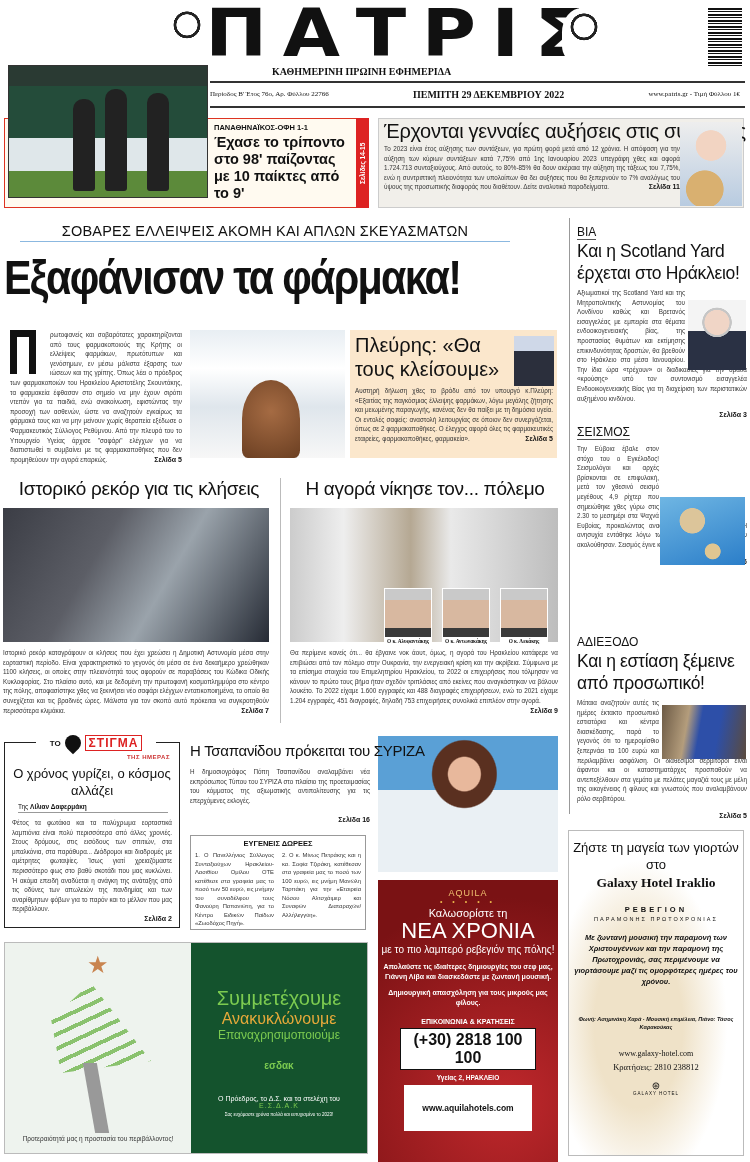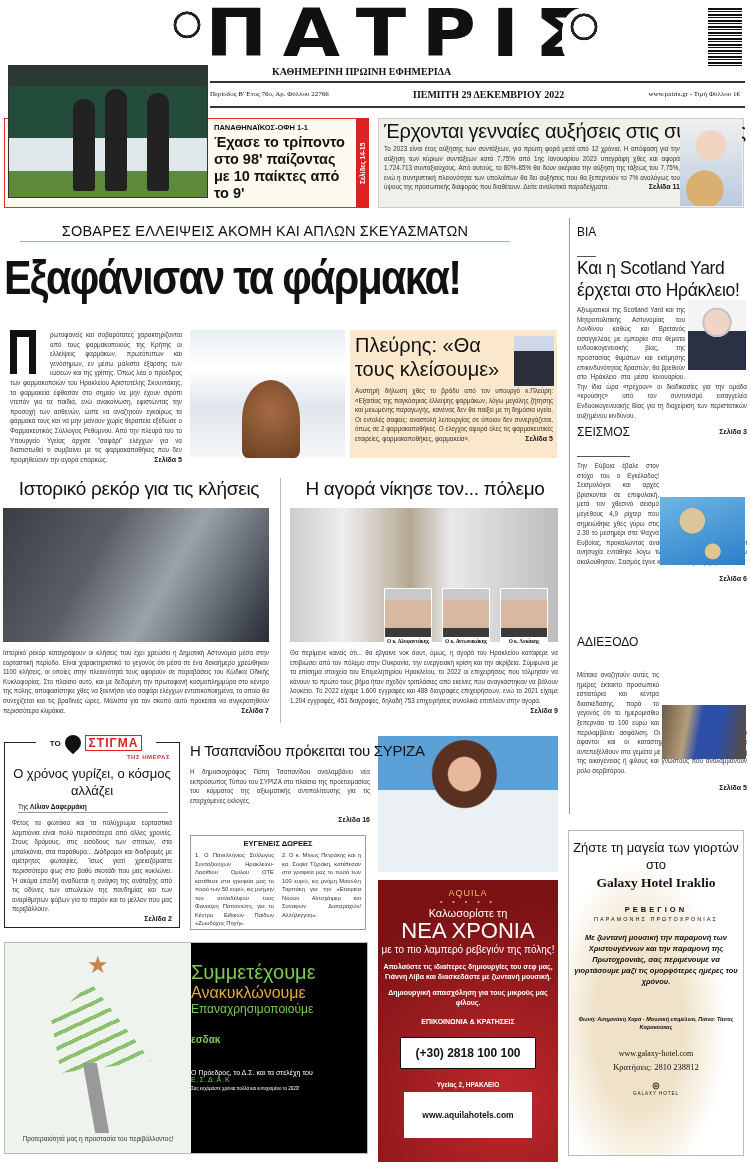--- a/index.html
+++ b/index.html
@@ -52,21 +52,21 @@
 
 
 #market-headline{left:290px;top:478px;width:270px;font-size:19px;text-align:center;letter-spacing:-0.3px}
 #market-photo{left:290px;top:508px;width:268px;height:134px;background:linear-gradient(90deg,#ccc 0,#eee 20%,#b5a893 45%,#e9e9e9 60%,#bdbdbd)}
 .mini{position:absolute;top:80px;width:48px;height:58px;border:1.5px solid #fff;background:linear-gradient(180deg,#c9c9c9 0 20%,#d8b8a0 20% 70%,#3a3a3a 70%);}
 .mini span{position:absolute;bottom:0;left:0;right:0;background:#fff;font-family:"Liberation Serif",serif;font-weight:bold;font-size:5.3px;text-align:center;line-height:8px}
 #market-body{left:290px;top:648px;width:268px}
 
 
 .rc{left:577px;width:170px}
-.rc-kicker{font-size:12px;color:#111;display:inline-block;border-bottom:1px solid #555;padding-bottom:17px}
+.rc-kicker{font-size:12px;color:#111;display:inline-block;border-bottom:1px solid #555;padding-bottom:0}
 .rc-head{font-size:17.5px;line-height:22px;letter-spacing:-0.3px}
 #rc-border{left:569px;top:218px;width:1px;height:596px;background:#999}
 #by-photo{left:688px;top:300px;width:58px;height:70px;background:radial-gradient(circle at 50% 32%,#f0d5c6 0 22%,#c6c6c6 23% 26%,transparent 27%),linear-gradient(180deg,#f4f4f4 0 45%,#2a3144 45%)}
 #ev-map{left:660px;top:497px;width:85px;height:68px;background:radial-gradient(circle at 38% 35%,#dcc59a 0 18%,transparent 19%),radial-gradient(circle at 62% 80%,#e0c691 0 10%,transparent 11%),linear-gradient(160deg,#6fb6e3,#2b7ec9)}
 #waiter{left:662px;top:705px;width:84px;height:54px;background:linear-gradient(100deg,#6c5a45 0,#b49d7c 30%,#2d4fa8 45%,#2d4fa8 65%,#5b4b3d)}
 
 
 #stigma-box{left:4px;top:742px;width:176px;height:186px;border:1.5px solid #222}
 #stigma-label{left:36px;top:730px;width:120px;height:26px;background:#fff;display:flex;align-items:center;gap:4px;justify-content:center}
 #stigma-label .to{font-size:8px;font-weight:bold}
@@ -89,41 +89,41 @@
 
 #atlantis{left:378px;top:880px;width:180px;height:316px;background:radial-gradient(circle at 70% 70%,#c0282c,#7a1214 80%);color:#fff;text-align:center}
 #atlantis .t1{font-size:9px;color:#f0c070;margin-top:8px;letter-spacing:1px}
 #atlantis .t2{font-size:17px;letter-spacing:1px}
 #atlantis .dots{color:#e9b54a;font-size:7px;letter-spacing:4px}
 #atlantis .t3{font-size:11px;margin-top:2px}
 #atlantis .t4{font-size:22px;line-height:24px}
 #atlantis .t5{font-size:10px;line-height:13px}
 #atlantis .t6{font-size:7px;font-weight:bold;line-height:10px;margin-top:6px}
 #atlantis .t7{font-size:7px;font-weight:bold;margin-top:10px}
-#atlantis .phone{background:#fff;color:#111;font-size:12px;font-weight:bold;margin:12px 22px;padding:8px;border:1px solid #111}
+#atlantis .phone{background:#fff;color:#111;font-size:16px;font-weight:bold;margin:3px 22px;padding:2px;border:1px solid #111}
 #atlantis .addr{font-size:6.5px;font-weight:bold;margin-top:4px}
 #atlantis .web{background:#fff;color:#111;font-size:8.5px;font-weight:bold;margin:4px 26px;padding:18px}
 
 
 #galaxy{left:568px;top:830px;width:176px;height:326px;border:1px solid #bbb;text-align:center;background:radial-gradient(ellipse at 40% 60%,#efe2c8 0 30%,#fff 60%)}
 #galaxy .g1{font-size:13px;line-height:17px;margin-top:8px}
 #galaxy .g2{font-family:"Liberation Serif",serif;font-weight:bold;font-size:13.5px;margin-top:2px}
 #galaxy .g3{font-size:7.5px;letter-spacing:3px;margin-top:14px;font-weight:bold}
 #galaxy .g4{font-size:5.5px;letter-spacing:2px;margin-top:2px}
 #galaxy .g5{font-size:7.5px;font-weight:bold;font-style:italic;line-height:11px;margin-top:10px}
 #galaxy .g6{font-size:5.5px;font-weight:bold;font-style:italic;line-height:8px;margin-top:28px}
 #galaxy .g7{font-family:"Liberation Serif",serif;font-size:8px;margin-top:18px}
 #galaxy .g8{font-family:"Liberation Serif",serif;font-size:8.5px;margin-top:4px}
 #galaxy .g9{font-size:10px;margin-top:8px}
 #galaxy .g10{font-size:4.5px;letter-spacing:1px}
 
 
 #esdak{left:4px;top:942px;width:364px;height:212px;border:1px solid #bbb;display:flex}
 #esdak-left{width:186px;background:#eef3ee;position:relative}
-#esdak-right{flex:1;background:#000000;color:#fff;text-align:left;padding-top:18px}
+#esdak-right{flex:1;background:#14532d;color:#fff;text-align:center;padding-top:44px}
 #esdak-star{position:absolute;left:82px;top:8px;color:#c9844f;font-size:24px}
 #esdak-tree{position:absolute;left:46px;top:40px;width:100px;height:120px;background:repeating-linear-gradient(-25deg,transparent 0 9px,#8ac26e 9px 13px);clip-path:polygon(40% 0,100% 65%,10% 75%,0 30%)}
 #esdak-trunk{position:absolute;left:84px;top:120px;width:14px;height:70px;background:#999;transform:skewX(10deg)}
 #esdak-caption{position:absolute;left:8px;bottom:10px;width:170px;font-size:6.5px;line-height:9px;text-align:center;color:#333}
 #esdak-right .e1{font-size:20px;color:#7ccb50}
 #esdak-right .e2{font-size:16px;color:#e6a93a}
 #esdak-right .e3{font-size:12px;color:#7ccb50}
 #esdak-right .logo{font-size:10px;color:#7ccb50;font-weight:bold;margin-top:18px}
 #esdak-right .e4{font-size:7px;margin-top:24px}
 #esdak-right .e5{font-size:7px;color:#7ccb50;letter-spacing:1px}
@@ -202,20 +202,21 @@
 
 <div class="abs rc" style="top:422px">
   <div class="rc-kicker">ΣΕΙΣΜΟΣ</div>
   <p class="body" style="margin-top:4px"><span style="float:right;width:88px;height:72px"></span><span>Την Εύβοια έβαλε στον στόχο του ο Εγκέλαδος! Σεισμολόγοι και αρχές βρίσκονται σε επιφυλακή, μετά τον χθεσινό σεισμό μεγέθους 4,9 ρίχτερ που σημειώθηκε χθες γύρω στις 2.30 το μεσημέρι στα Ψαχνά Ευβοίας, προκαλώντας αναστάτωση στους κατοίκους. Η ανησυχία εντάθηκε λόγω των πολλών μετασεισμών που ακολούθησαν. Σεισμός έγινε και κοντά στην Κρήτη.</span></p>
   <div style="text-align:right"><span class="pg" style="float:none">Σελίδα 6</span></div>
 </div>
 <div class="abs" id="ev-map"></div>
 
 <div class="abs rc" style="top:632px">
   <div class="rc-kicker" style="border:none">ΑΔΙΕΞΟΔΟ</div>
+  <div class="rc-head">Και η εστίαση ξέμεινε από προσωπικό!</div>
   <p class="body" style="margin-top:4px"><span style="float:right;width:88px;height:56px"></span><span>Μάταια αναζητούν αυτές τις ημέρες έκτακτο προσωπικό εστιατόρια και κέντρα διασκέδασης, παρά το γεγονός ότι το ημερομίσθιο ξεπερνάει τα 100 ευρώ και περιλαμβάνει ασφάλιση. Οι διαθέσιμοι σερβιτόροι είναι άφαντοι και οι καταστηματάρχες προσπαθούν να αντεπεξέλθουν στα γεμάτα με πελάτες μαγαζιά τους με μέλη της οικογένειας ή φίλους και γνωστούς που αναλαμβάνουν ρόλο σερβιτόρου.</span></p>
   <div style="text-align:right"><span class="pg" style="float:none">Σελίδα 5</span></div>
 </div>
 <div class="abs" id="waiter"></div>
 
 <div class="abs" id="stigma-box"></div>
 <div class="abs" id="stigma-label">
   <span class="to">ΤΟ</span>
   <span class="pin"></span>
   <span class="word">ΣΤΙΓΜΑ</span>

